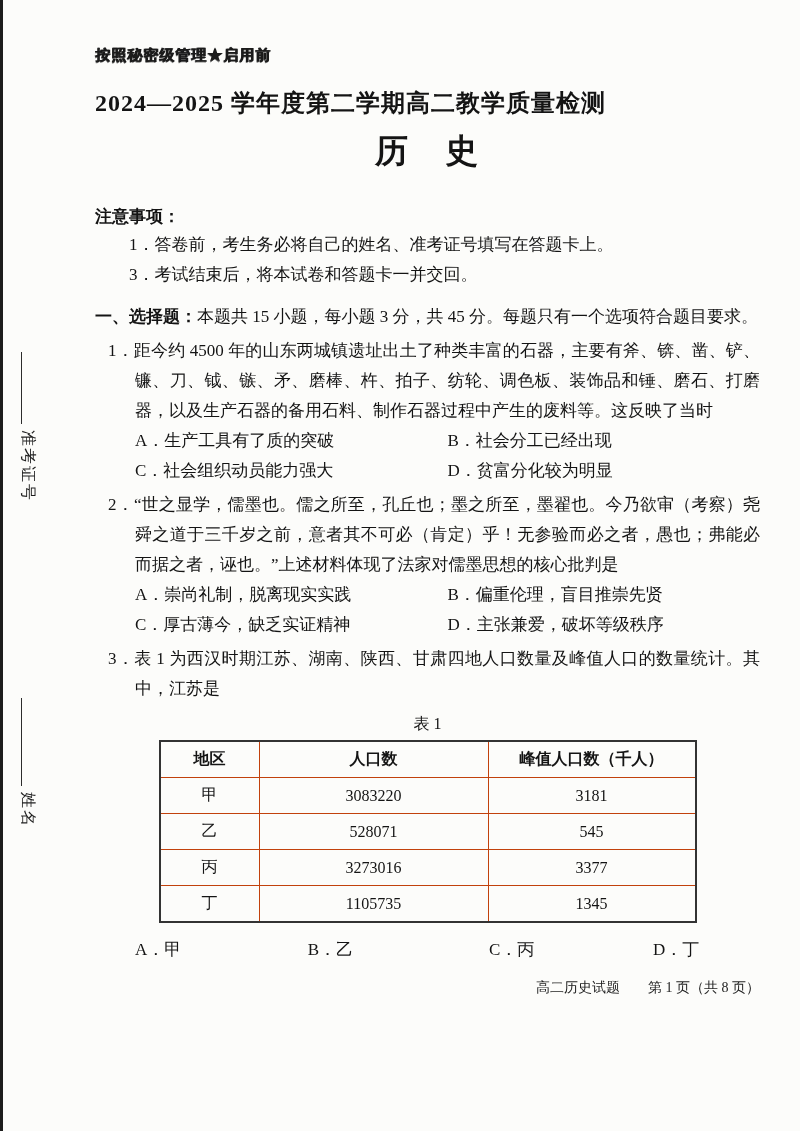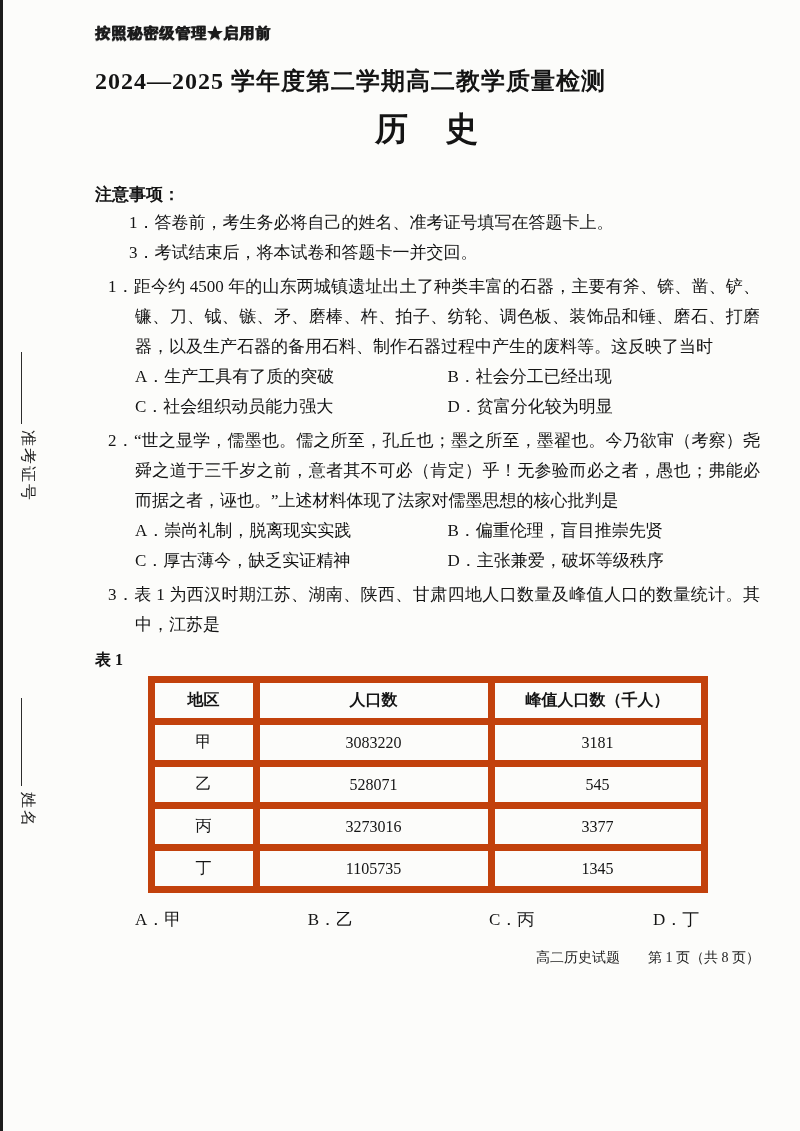--- a/index.html
+++ b/index.html
@@ -19,21 +19,21 @@
     width: 3px; height: 100%;
     background: #1c1c1c;
   }
   .content {
     position: absolute;
     left: 95px;
     right: 40px;
     top: 0;
   }
   .classification {
-    padding-top: 24px;
+    padding-top: 46px;
     font-size: 15px;
     font-weight: 700;
     letter-spacing: 1px;
     color: #1b1b1b;
     text-shadow: 1px 0 0 #1b1b1b, 0 1px 0 rgba(27,27,27,.55);
   }
   .title {
     margin-top: 22px;
     text-align: left;
     font-size: 24px;
@@ -85,32 +85,32 @@
   .opts-4col {
     display: grid;
     grid-template-columns: 1fr 1.05fr 0.95fr 0.62fr;
     padding-left: 40px;
     font-size: 17px;
     line-height: 30px;
     margin-top: 12px;
   }
   .table-caption {
     margin-top: 8px;
-    text-align: left;
+    text-align: center;
     font-size: 16px;
-    font-weight: 700;
+    font-weight: 400;
     line-height: 24px;
   }
   table.data-table {
     border-collapse: collapse;
     margin: 4px auto 0 auto;
     font-size: 16px;
   }
   table.data-table th, table.data-table td {
-    border: 7px solid #c2410c;
+    border: 1px solid #c2410c;
     text-align: center;
     vertical-align: middle;
     height: 35px;
     padding: 0 10px;
   }
   table.data-table { border: 2px solid #333; }
   table.data-table th { font-weight: 700; }
   th.col-region, td.col-region { width: 78px; }
   th.col-pop, td.col-pop { width: 208px; }
   th.col-peak, td.col-peak { width: 186px; }
@@ -163,20 +163,23 @@
     <div class="classification">按照秘密级管理★启用前</div>
 
     <div class="title">2024—2025 学年度第二学期高二教学质量检测</div>
 
     <div class="subject">历　史</div>
 
     <div class="notice-heading">注意事项：</div>
     <p class="notice-item">1．答卷前，考生务必将自己的姓名、准考证号填写在答题卡上。</p>
     <p class="notice-item">3．考试结束后，将本试卷和答题卡一并交回。</p>
 
+    <div class="section-heading">
+      <span class="sec-label">一、选择题：</span><span>本题共 15 小题，每小题 3 分，共 45 分。每题只有一个选项符合题目要求。</span>
+    </div>
 
     <div class="question">
       <p class="stem">
         <span>1．</span><span>距今约 4500 年的山东两城镇遗址出土了种类丰富的石器，主要有斧、锛、凿、铲、镰、刀、钺、镞、矛、磨棒、杵、拍子、纺轮、调色板、装饰品和锤、磨石、打磨器，以及生产石器的备用石料、制作石器过程中产生的废料等。这反映了当时</span>
       </p>
       <div class="opts-2col">
         <span>A．生产工具有了质的突破</span>
         <span>B．社会分工已经出现</span>
         <span>C．社会组织动员能力强大</span>
         <span>D．贫富分化较为明显</span>

